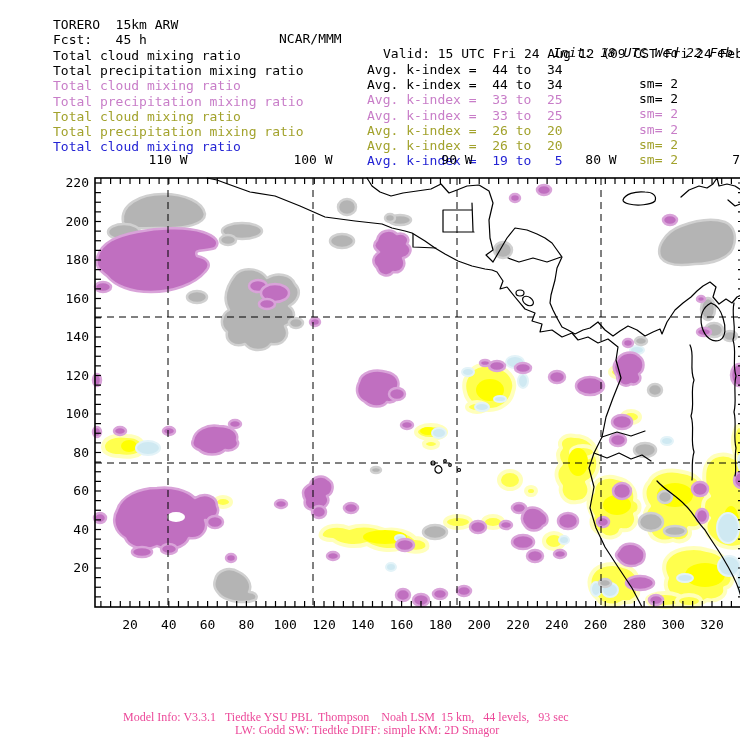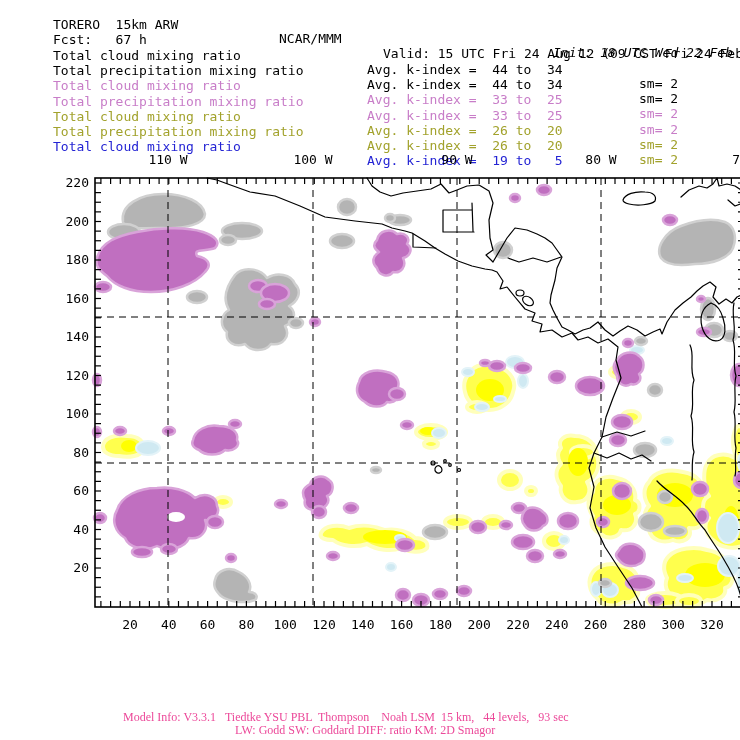--- a/index.html
+++ b/index.html
@@ -15,21 +15,21 @@
 
 <div class="page">
 
   <div>
     <div class="row" style="top:4px;">
       <span style="left:8px;">TORERO  15km ARW</span>
       <span style="left:234px;">NCAR/MMM</span>
       <span style="left:508px;font-style:italic;">Init: 18 UTC Wed 22 Feb 12</span>
     </div>
     <div class="row" style="top:19px;">
-      <span style="left:8px;">Fcst:   67 h</span>
+      <span style="left:8px;">Fcst:   45 h</span>
       <span style="left:338px;">Valid: 15 UTC Fri 24 Aug 12 (09 CST Fri 24 Feb 12)</span>
     </div>
 
     <div class="row legend-row" style="top: 35px; color: rgb(0, 0, 0);">
       <span style="left:8px;">Total cloud mixing ratio</span>
       <span style="left:322px;">Avg. k-index =  44 to  34</span>
       <span style="left:594px;">sm= 2</span>
     </div>
     <div class="row legend-row" style="top: 50px; color: rgb(0, 0, 0);">
       <span style="left:8px;">Total precipitation mixing ratio</span>
@@ -514,16 +514,16 @@
         <text x="710" y="322" text-anchor="start">10 N</text>
         <text x="710" y="468" text-anchor="start">0</text>
         <text x="710" y="612" text-anchor="start">10 S</text>
       </g>
 
     <rect x="50" y="178" width="649" height="429" fill="none" stroke="#000" stroke-width="1.6"></rect>
   </svg>
 
   <div>
     <div class="footer-line" style="left:78px;top:710px;">Model Info: V3.3.1   Tiedtke YSU PBL  Thompson    Noah LSM  15 km,   44 levels,   93 sec</div>
-    <div class="footer-line" style="left:190px;top:723px;">LW: Godd SW: Goddard DIFF: ratio KM: 2D Smagor</div>
+    <div class="footer-line" style="left:190px;top:723px;">LW: Godd SW: Tiedtke DIFF: simple KM: 2D Smagor</div>
   </div>
 
 </div>
 
 </body></html>

